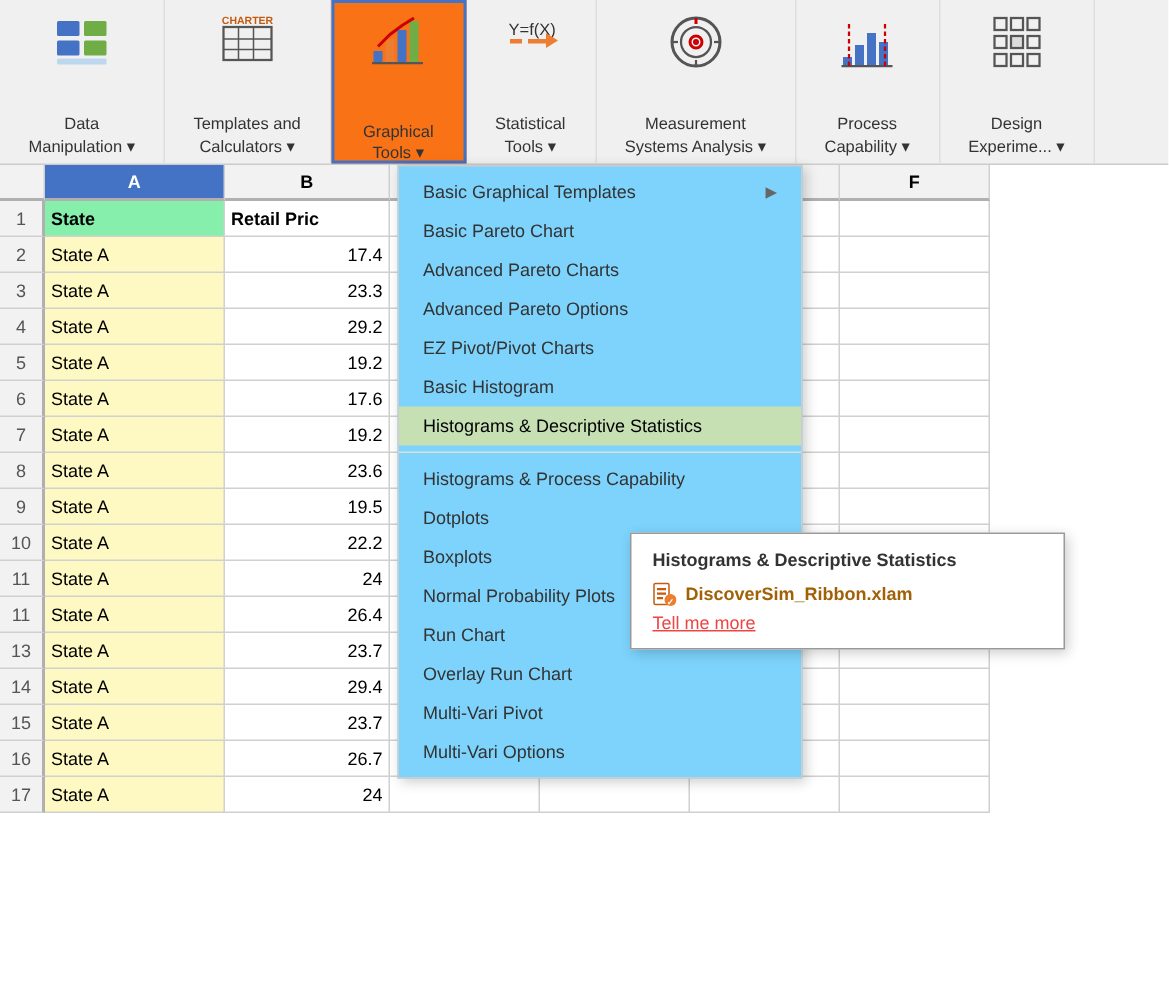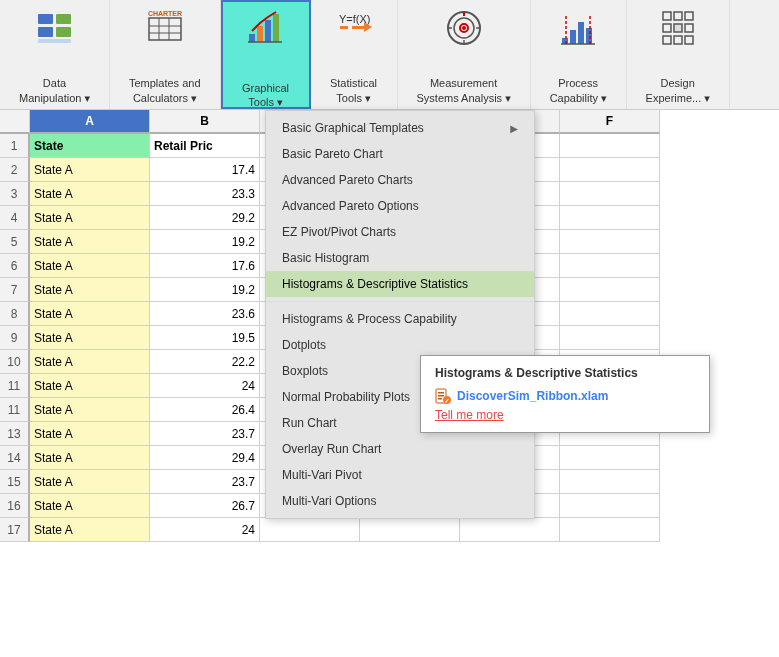--- a/index.html
+++ b/index.html
@@ -25,31 +25,31 @@
 
     .cell { border-right: 1px solid #d0d0d0; border-bottom: 1px solid #d0d0d0; padding: 2px 4px; font-size: 12px; height: 24px; display: flex; align-items: center; overflow: hidden; white-space: nowrap; }
     .cell.row-header { background: #f2f2f2; justify-content: center; font-weight: 400; color: #555; border-right: 2px solid #b0b0b0; }
     .cell.col-header-cell { background: #f2f2f2; justify-content: center; font-weight: 600; border-bottom: 2px solid #b0b0b0; }
     .cell.col-a { background: #fef9c3; font-weight: 400; }
     .cell.col-b { text-align: right; justify-content: flex-end; }
     .cell.col-header-a { background: #4472c4; color: #fff; font-weight: 700; justify-content: center; }
 
     
     .dropdown-container { position: absolute; top: 110px; left: 265px; display: flex; }
-    .dropdown-menu { background: #e5e5e5; border: 1px solid #ccc; box-shadow: 2px 2px 8px rgba(0,0,0,0.2); width: 270px; padding: 4px 0; z-index: 100; }
+    .dropdown-menu { background: #7dd3fc; border: 1px solid #ccc; box-shadow: 2px 2px 8px rgba(0,0,0,0.2); width: 270px; padding: 4px 0; z-index: 100; }
     .dropdown-item { padding: 6px 16px; font-size: 12px; color: #333; cursor: pointer; display: flex; align-items: center; justify-content: space-between; }
     .dropdown-item.highlighted { background: #c6e0b4; color: #000; }
     .dropdown-item .arrow { font-size: 10px; color: #666; }
 
     
     .tooltip-box { position: absolute; top: 355px; left: 420px; background: #fff; border: 1px solid #999; box-shadow: 2px 2px 8px rgba(0,0,0,0.2); width: 290px; padding: 10px 14px; z-index: 200; }
     .tooltip-title { font-size: 12px; font-weight: 700; color: #333; margin-bottom: 8px; }
     .tooltip-file { display: flex; align-items: center; gap: 6px; margin-bottom: 4px; }
     .tooltip-file-icon { width: 16px; height: 16px; }
-    .tooltip-file-name { font-size: 12px; color: #3b82f6; font-weight: 600; }
+    .tooltip-file-name { font-size: 12px; color: #a16207; font-weight: 600; }
     .tooltip-link { font-size: 12px; color: #ef4444; text-decoration: underline; cursor: pointer; }
 
     .separator { height: 1px; background: #ddd; margin: 4px 0; }
   </style>
 </head>
 <body>
 
 <div class="ribbon">
 
   <div class="ribbon-group">
@@ -72,21 +72,21 @@
         <rect x="4" y="10" width="32" height="22" fill="none" stroke="#555" stroke-width="1.5"></rect>
         <line x1="4" y1="18" x2="36" y2="18" stroke="#555" stroke-width="1"></line>
         <line x1="14" y1="10" x2="14" y2="32" stroke="#555" stroke-width="1"></line>
         <line x1="24" y1="10" x2="24" y2="32" stroke="#555" stroke-width="1"></line>
         <line x1="4" y1="25" x2="36" y2="25" stroke="#555" stroke-width="1"></line>
       </svg>
     </div>
     <div class="label">Templates and<br>Calculators ▾</div>
   </div>
 
-  <div class="ribbon-group active" style="border:2px solid #4472c4; background:#5eead4;gap:33px;">
+  <div class="ribbon-group active" style="border:2px solid #4472c4; background:#f97316;gap:33px;">
     <div class="icon-area">
       <svg viewBox="0 0 40 40" class="ribbon-icon">
         <rect x="3" y="28" width="6" height="8" fill="#4472c4"></rect>
         <rect x="11" y="20" width="6" height="16" fill="#ed7d31"></rect>
         <rect x="19" y="14" width="6" height="22" fill="#4472c4"></rect>
         <rect x="27" y="8" width="6" height="28" fill="#70ad47"></rect>
         <line x1="2" y1="36" x2="36" y2="36" stroke="#555" stroke-width="1.5"></line>
         <polyline points="6,25 14,17 22,11 30,6" fill="none" stroke="#c00" stroke-width="2"></polyline>
       </svg>
     </div>

